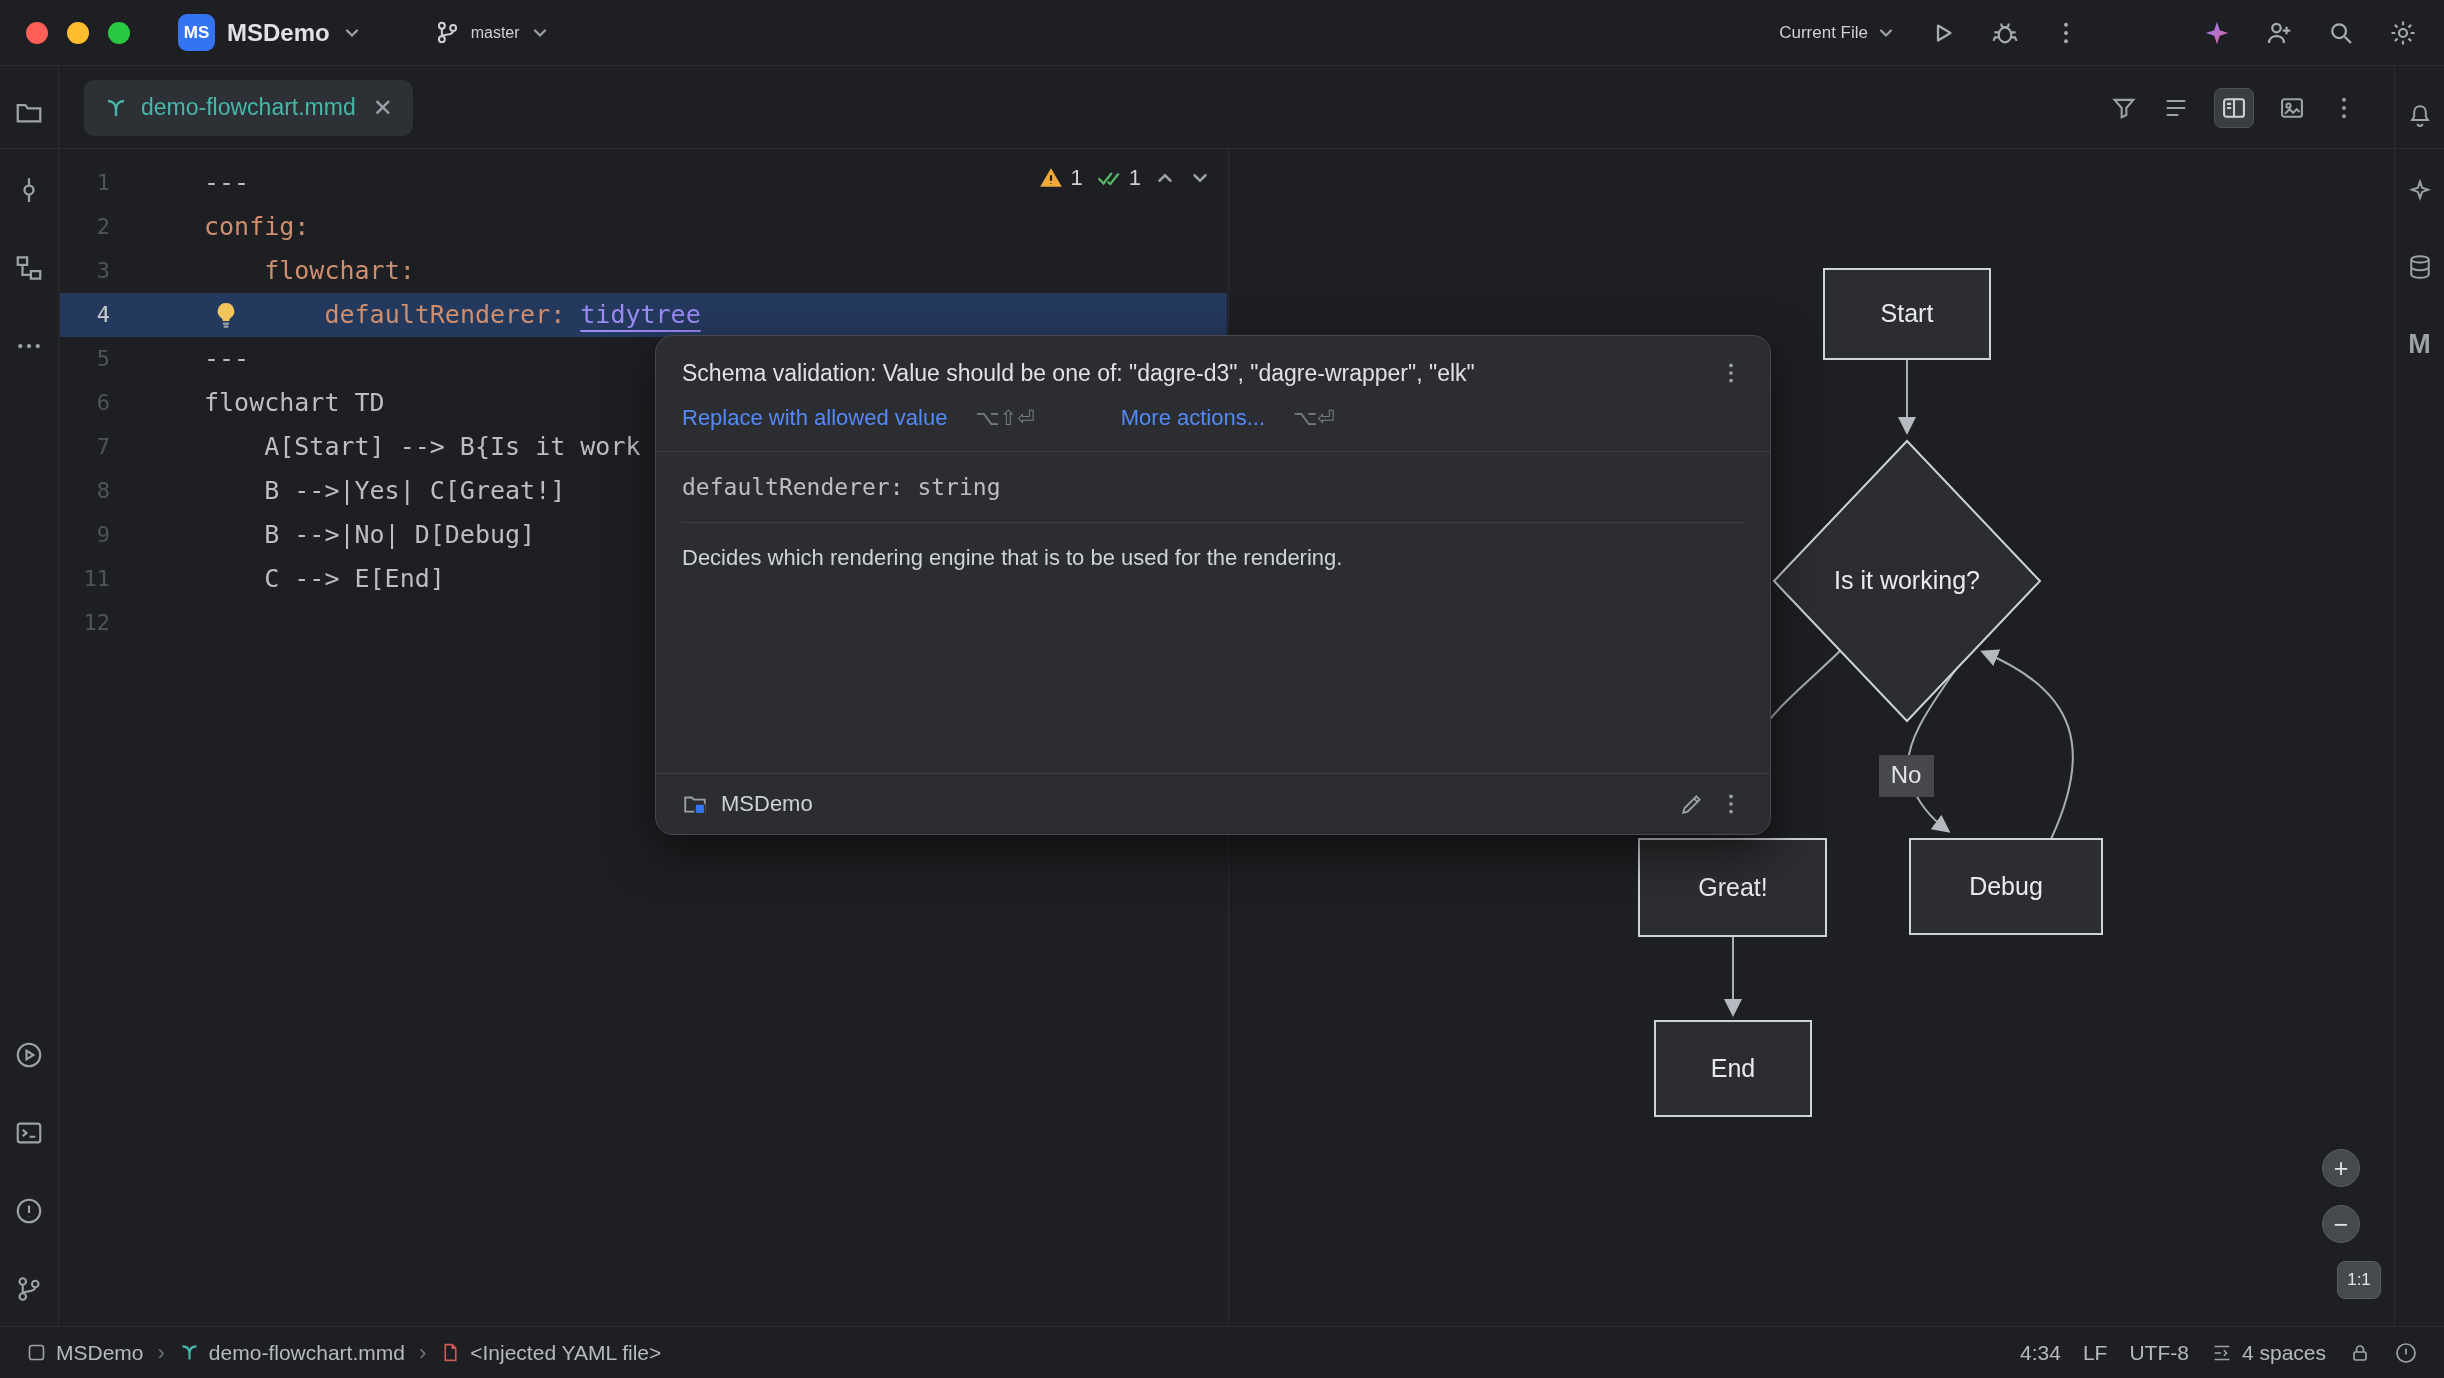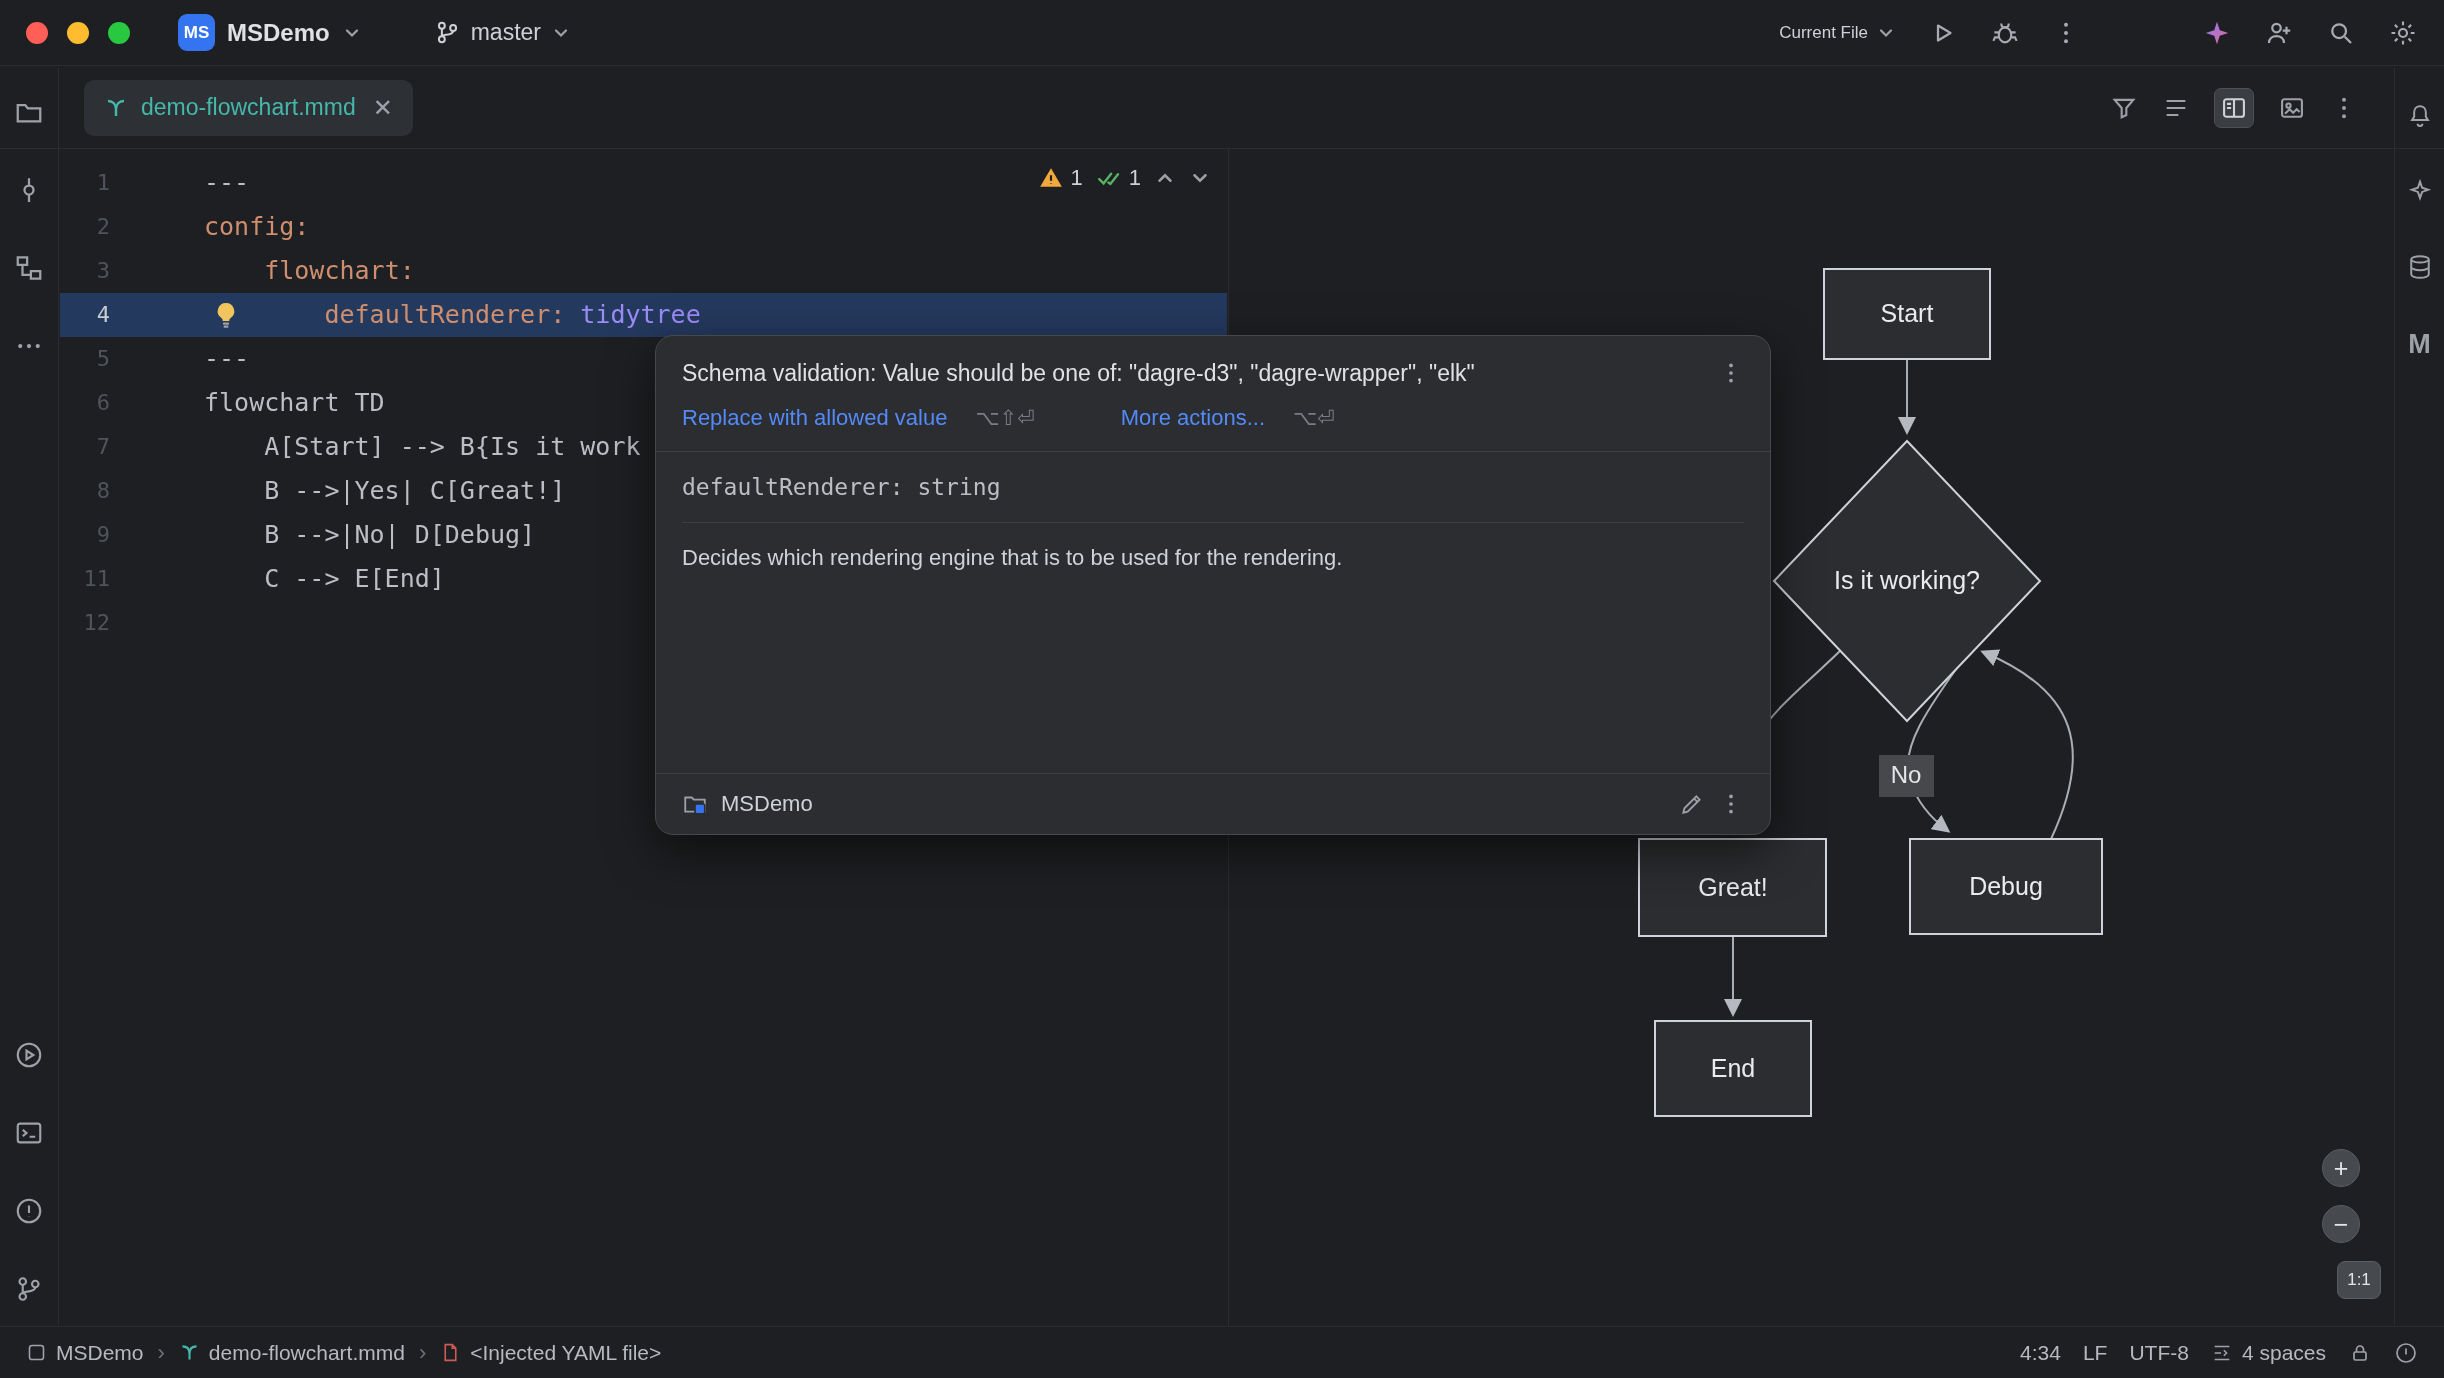--- a/index.html
+++ b/index.html
@@ -15,21 +15,21 @@
   .titlebar { position:absolute; left:0; top:0; right:0; height:66px;
     display:flex; align-items:center; padding:0 26px;
     border-bottom:1px solid #2a2c30; }
   .traffic { display:flex; gap:19px; margin-right:48px; }
   .light { width:22px; height:22px; border-radius:50%; }
   .light.red{ background:#ff5f57; } .light.yellow{ background:#febc2e; } .light.green{ background:#28c840; }
   .proj { display:flex; align-items:center; gap:12px; margin-right:72px; cursor:default; }
   .ms-badge { width:37px; height:37px; border-radius:9px; background:#3574f0; color:#fff;
     font-size:17px; font-weight:700; display:flex; align-items:center; justify-content:center; }
   .proj-name { font-size:24px; font-weight:600; color:#dfe1e5; }
-  .branch { display:flex; align-items:center; gap:10px; color:#ced0d6; font-size:23px; }
+  .branch { display:flex; align-items:center; gap:10px; color:#ced0d6; font-size:16px; }
   .tb-right { margin-left:auto; display:flex; align-items:center; gap:32px; }
   .run-config { display:flex; align-items:center; gap:8px; font-size:17px; color:#ced0d6; }
   .tb-spacer { width:58px; }
 
   
   .tabbar { position:absolute; left:0; top:67px; right:0; height:82px;
     display:flex; align-items:center; padding-left:84px; padding-right:86px;
     border-bottom:1px solid #2a2c30; }
   .tab { height:56px; background:#2d3034; border-radius:10px;
     display:flex; align-items:center; gap:13px; padding:0 20px;
@@ -57,21 +57,21 @@
   .code-line { position:relative; height:44px; line-height:44px; white-space:pre;
     font-family:"DejaVu Sans Mono", monospace; font-size:25px; color:#bcbec4;
     padding-left:144px; }
   .code-line.current { background:#24395e; }
   .code-line .ln { position:absolute; left:0; top:0; width:50px; text-align:right;
     font-size:22px; color:#4f545c; font-family:"DejaVu Sans Mono", monospace; }
   .code-line.current .ln { color:#c8cbd0; }
   .bulb { position:absolute; left:150px; top:6px; }
   .tok-plain { color:#bcbec4; }
   .tok-key { color:#cf8e6d; }
-  .tok-invalid { color:#9b8bf5; text-underline-offset:7px; text-decoration-thickness:2px; }
+  .tok-invalid { color:#9b8bf5; text-decoration:underline; text-underline-offset:7px; text-decoration-thickness:2px; }
 
   .inspections { position:absolute; top:16px; right:16px; display:flex; align-items:center;
     gap:13px; font-size:22px; color:#ced0d6; }
   .inspections .cnt { margin-left:-6px; }
 
   
   .preview { position:absolute; left:1228px; top:149px; width:1166px; bottom:52px; }
   .preview svg.canvas { position:absolute; inset:0; }
   .zoom-btn { position:absolute; display:flex; align-items:center; justify-content:center;
     background:#46494d; border:1px solid #5a5d61; color:#e3e5e8; cursor:default; }

